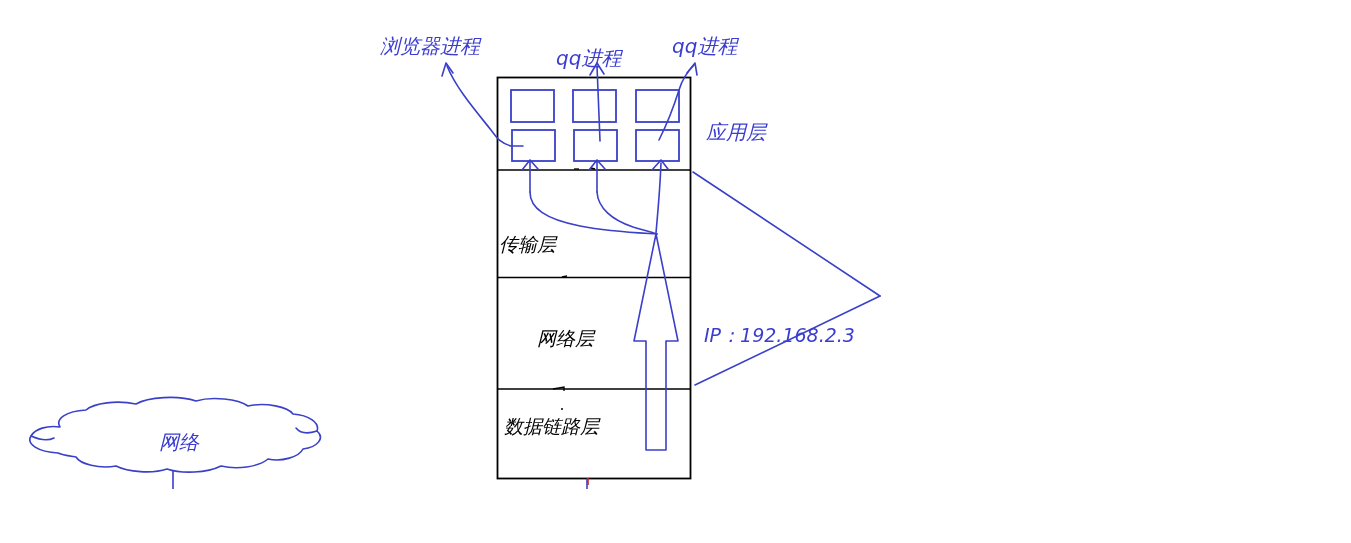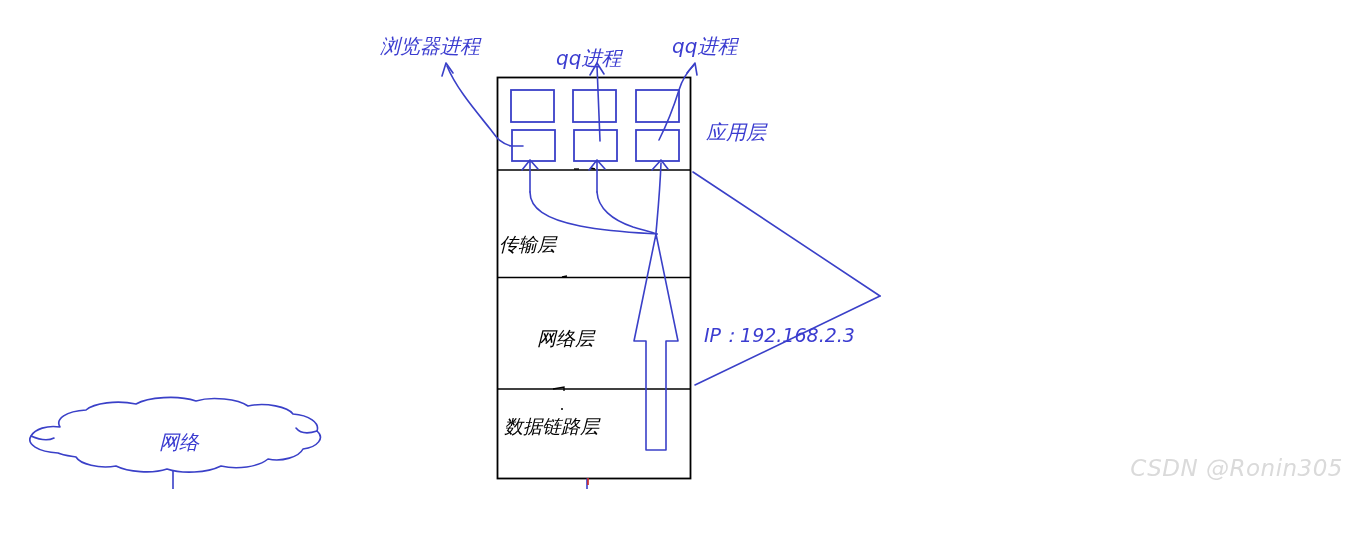--- a/index.html
+++ b/index.html
@@ -104,14 +104,13 @@
   <div class="lbl blue fs20" style="left:706px; top:121px;">应用层</div>
   <div class="lbl black fs19" style="left:499px; top:234px;">传输层</div>
   <div class="lbl black fs19" style="left:537px; top:328px;">网络层</div>
   <div class="lbl black fs19" style="left:504px; top:416px;">数据链路层</div>
 
   <div class="lbl blue fs19" style="left:704px; top:325px;">IP：192.168.2.3</div>
 
 
   <div class="lbl blue fs20" style="left:159px; top:431px;">网络</div>
 
-  <div class="watermark">CSDN @Ronin305</div>
 </div>
 
 </body></html>

